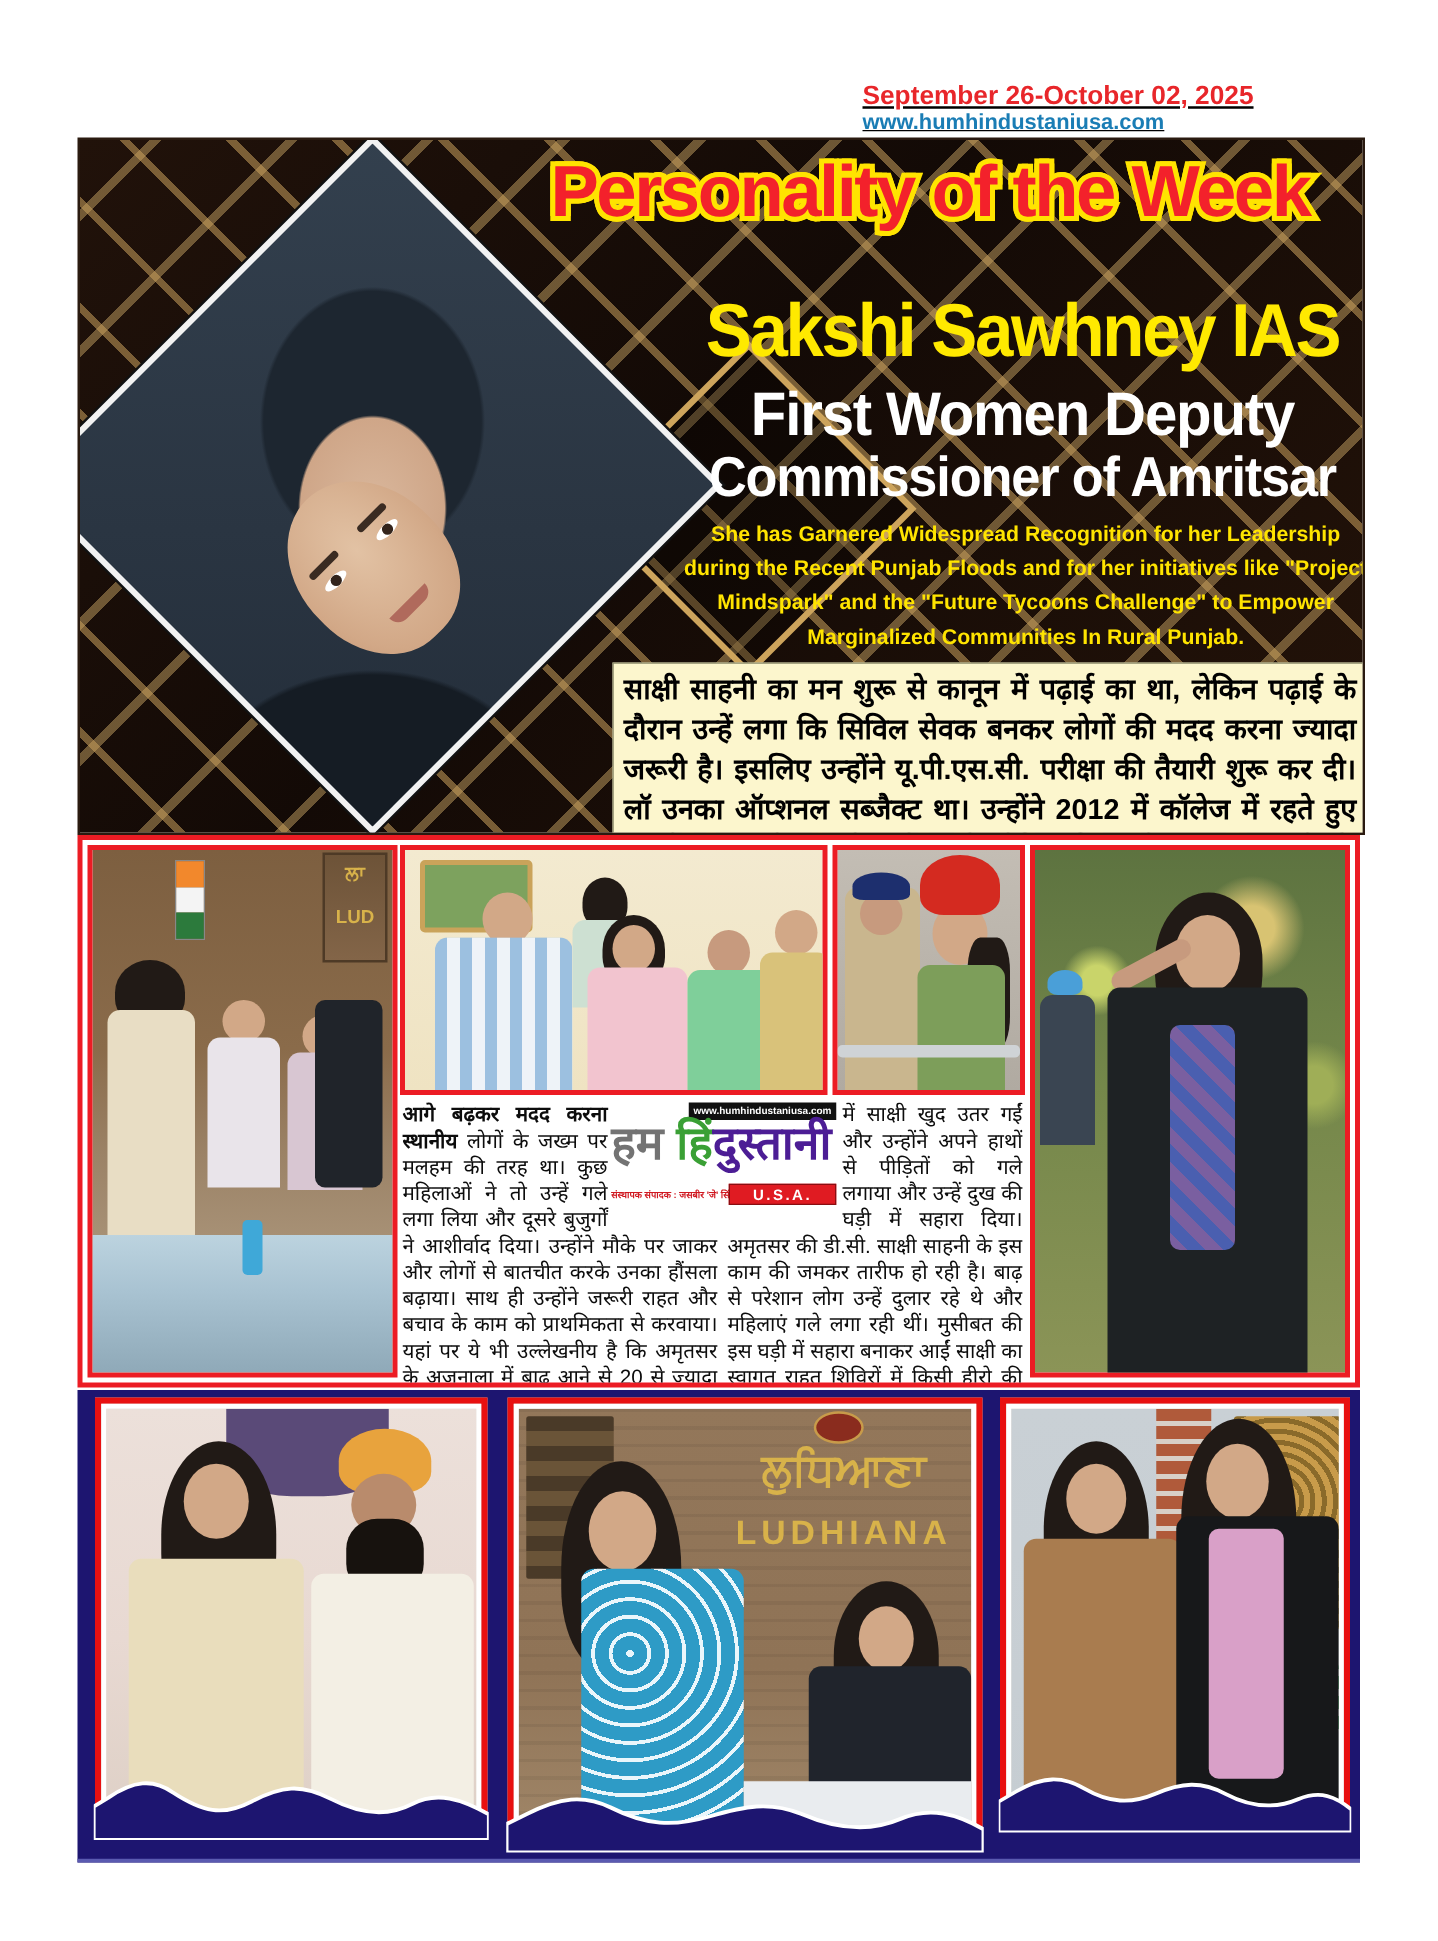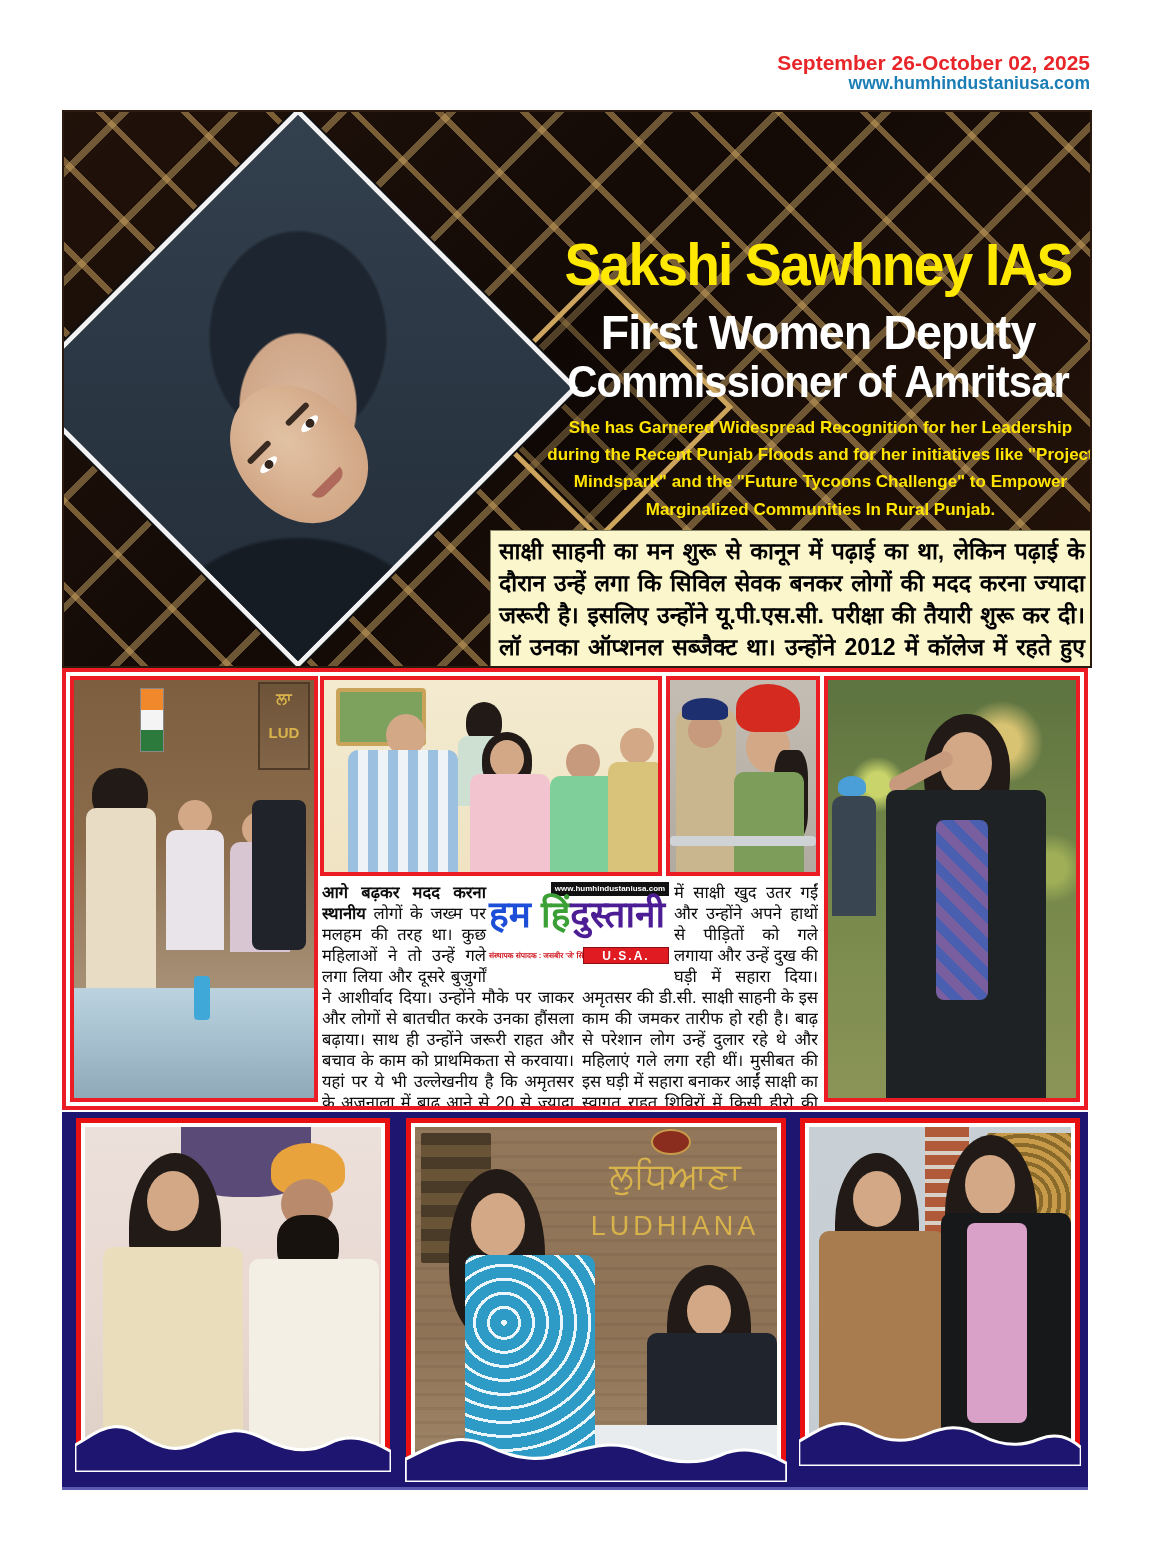--- a/index.html
+++ b/index.html
@@ -9,21 +9,21 @@
 
   
   .masthead-bar { position:absolute; left:57px; top:62px; width:395px; height:42px;
     background:#2f8c4a; clip-path:polygon(0 0, calc(100% - 20px) 0, 100% 100%, 0 100%);
     display:flex; align-items:center; padding-left:10px; }
   .masthead-bar span { color:#fff; font-weight:bold; font-size:30px; letter-spacing:.5px; }
   .pagebox { position:absolute; left:518px; top:62px; width:185px; height:42px; background:#f0e6aa;
     clip-path:polygon(14px 0, 100% 0, 100% 100%, 0 100%);
     display:flex; align-items:center; justify-content:center; }
   .pagebox span { color:#000; font-weight:bold; font-size:28px; }
-  .datecol { position:absolute; right:60px; top:52px; width:400px; text-align:right; line-height:1.05; }
+  .datecol { position:absolute; right:60px; top:66px; width:400px; line-height:1.05;text-decoration:underline; }
   .date-red { color:#e8262a; font-weight:bold; font-size:21px; }
   .site-blue { color:#1a7db5; font-weight:bold; font-size:17.5px; }
 
   
   .feature { position:absolute; left:62px; top:110px; width:1030px; height:558px; overflow:hidden;
     border:2px solid #2a1a10;
     background:
       repeating-linear-gradient(45deg, rgba(201,160,92,.0) 0 54px, rgba(201,160,92,.55) 54px 60px),
       repeating-linear-gradient(-45deg, rgba(216,178,108,.0) 0 70px, rgba(216,178,108,.45) 70px 77px),
       linear-gradient(135deg,#21120a 0%, #130a06 45%, #241309 100%);
@@ -94,40 +94,40 @@
   .coltext { font-size:16.5px; line-height:21px; color:#0c0c0c; text-align:justify; overflow:hidden; }
   .col-l { width:252px; } .col-r { width:236px; }
   .spacer-r { float:right; width:88px; height:86px; }
   .spacer-l { float:left; width:92px; height:86px; }
   .leadbold { font-weight:bold; }
 
   .hlogo { position:absolute; left:165px; top:0px; width:184px; height:84px; background:#fff; z-index:4; }
   .hlogo .webbar { position:absolute; top:0; right:2px; width:118px; height:14px; background:#111;
     color:#fff; font-size:8px; font-weight:bold; text-align:center; line-height:14px; }
   .hlogo .words { position:absolute; top:13px; left:2px; white-space:nowrap; font-weight:bold; font-size:37px; line-height:40px; }
-  .hlogo .w1 { color:#1d4ed8; } .hlogo .w2 { color:#3aa035; } .hlogo .w3 { color:#4c1d95; }
+  .hlogo .w1 { color:#737373; } .hlogo .w2 { color:#3aa035; } .hlogo .w3 { color:#4c1d95; }
   .hlogo .tagline { position:absolute; bottom:6px; left:2px; color:#d01820; font-size:7.5px; font-weight:bold; }
   .hlogo .usabox { position:absolute; bottom:2px; right:2px; width:86px; height:17px; background:#e01b22;
     color:#fff; font-weight:bold; font-size:12px; text-align:center; line-height:17px; letter-spacing:2px; border:1px solid #8a0e12; }
 
   
   .bottomband { position:absolute; left:62px; top:1112px; width:1026px; height:378px;
     background:#1d1570; border-bottom:3px solid #5a5ab0; }
   .bphoto { position:absolute; border:5px solid #e81010; background:#cfc6bd; }
   .bphoto .inner { position:absolute; inset:0; border:4px solid #fff; overflow:hidden; }
   .bp1 { left:14px; top:6px; width:314px; height:352px; }
   .bp2 { left:344px; top:6px; width:380px; height:362px; }
   .bp3 { left:738px; top:6px; width:280px; height:346px; }
   .bp1 .inner { background:linear-gradient(180deg,#ece0da 0%,#e8d9d2 55%,#ded0c6 100%); }
   .bp2 .inner { background:repeating-linear-gradient(180deg, rgba(0,0,0,.06) 0 3px, transparent 3px 14px),
     linear-gradient(180deg,#93775a 0%,#8f7356 60%,#a08668 100%); }
   .bp3 .inner { background:linear-gradient(180deg,#c9d0d5 0%,#c6cdd2 100%); }
   .wave { position:absolute; left:-6px; bottom:-7px; width:calc(100% + 12px); height:72px; z-index:5; }
 
-  .goldtxt { color:#d8b24a; font-weight:normal; text-align:center; position:absolute; }
+  .goldtxt { color:#d8b24a; font-weight:bold; text-align:center; position:absolute; }
 
   [data-name] { }
 </style>
 </head>
 <body>
 
 <div class="page" data-name="newspaper-page">
 
   <div class="datecol" data-name="header-date-block">
     <div class="date-red" data-name="issue-date">September 26-October 02, 2025</div>
@@ -142,20 +142,21 @@
         <div class="portrait-face" data-name="portrait-face">
           <i class="brow l"></i>
             <i class="brow r"></i>
           <i class="eye l"></i>
             <i class="eye r"></i>
           <i class="mouth"></i>
         </div>
       </div>
     </div>
 
+    <div class="kicker" data-name="kicker-headline">Personality of the Week</div>
     <div class="fname" data-name="personality-name">Sakshi Sawhney IAS</div>
     <div class="ftitle1" data-name="personality-title-line1">First Women Deputy</div>
     <div class="ftitle2" data-name="personality-title-line2">Commissioner of Amritsar</div>
     <div class="fsub" data-name="personality-subtitle">She has Garnered Widespread Recognition for her Leadership during the Recent Punjab Floods and for her initiatives like "Project Mindspark" and the "Future Tycoons Challenge" to Empower Marginalized Communities In Rural Punjab.</div>
 
     <div class="introbox" data-name="intro-paragraph-box">
       <p data-name="intro-paragraph">साक्षी साहनी का मन शुरू से कानून में पढ़ाई का था,  लेकिन पढ़ाई के दौरान उन्हें लगा कि सिविल सेवक बनकर लोगों की मदद करना ज्यादा जरूरी है। इसलिए उन्होंने यू.पी.एस.सी. परीक्षा की तैयारी शुरू कर दी। लॉ उनका ऑप्शनल सब्जैक्ट था। उन्होंने 2012 में कॉलेज में रहते हुए पहली बार यू.पी.एस.सी. परीक्षा दी, लेकिन निबंध में कम नंबर आने की वजह से उनका सिलैक्शन नहीं हो पाया। आई.ए.एस. अधिकारी साक्षी ...</p>
     </div>
   </div>
 

